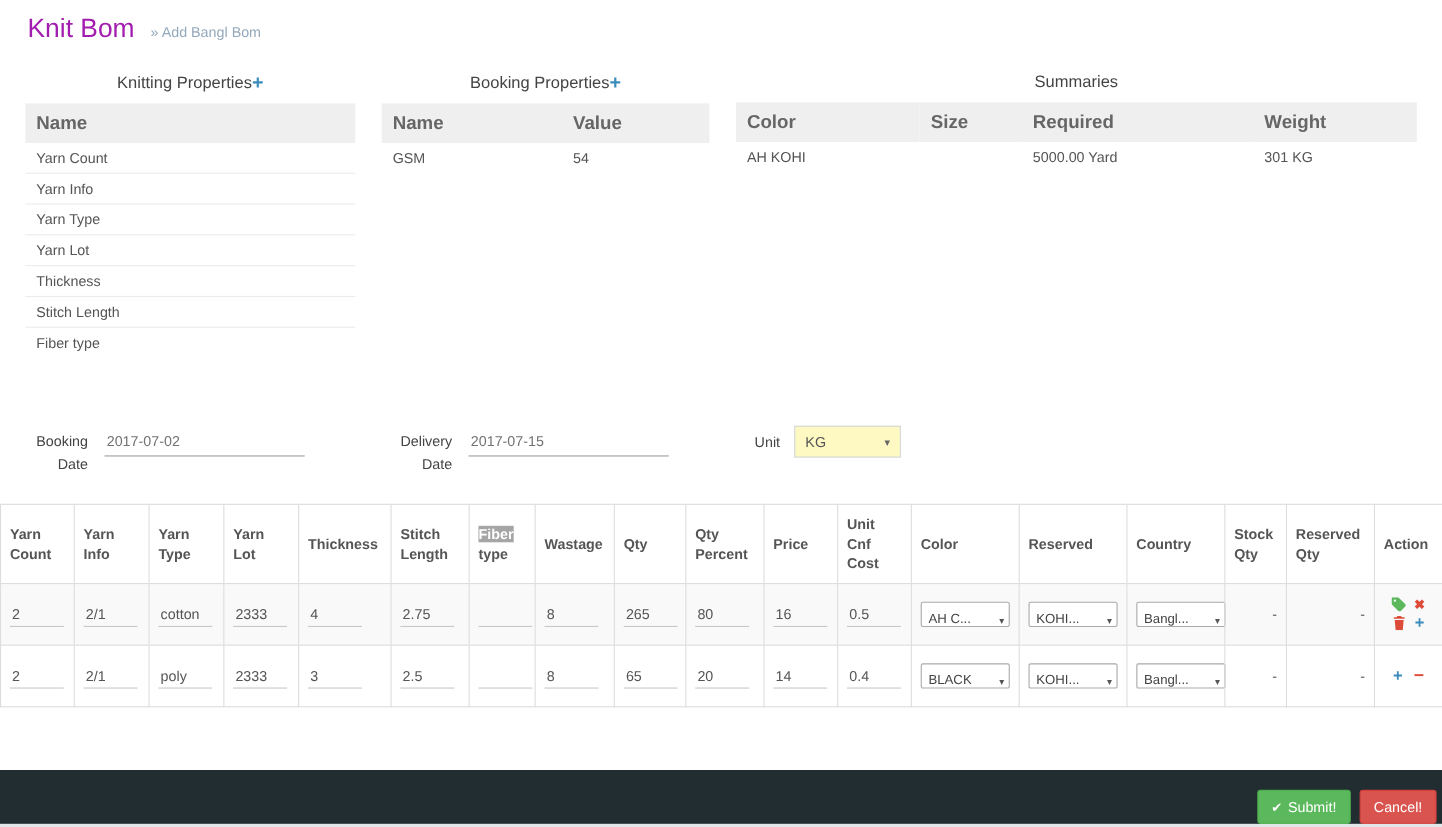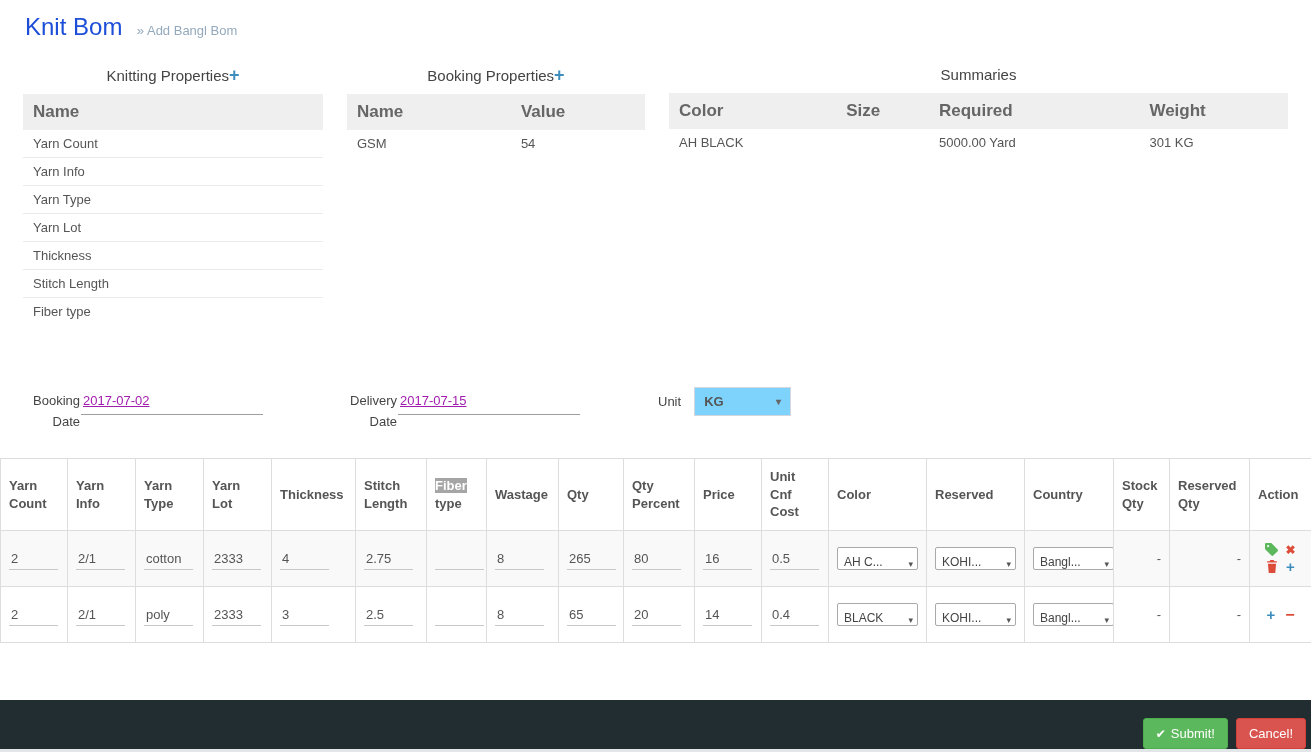--- a/index.html
+++ b/index.html
@@ -7,21 +7,21 @@
   body {
     position: relative;
     font-family: "Liberation Sans", sans-serif;
     background: #fff;
     color: #555;
     overflow: hidden;
   }
 
   
   .page-header { padding: 13px 25px 5px; }
-  .page-title { color: #1d4ed8; font-size: 24px; font-weight: normal; display:inline-block; }
+  .page-title { color: #a21caf; font-size: 24px; font-weight: normal; display:inline-block; }
   .crumb { color: #94a9bc; font-size: 13px; margin-left: 10px; }
 
   
   .panels { display: flex; gap: 24px; padding: 0 23px; margin-top: 16px; }
   .panel-knitting { width: 300px; flex: none; }
   .panel-booking  { width: 298px; flex: none; }
   .panel-summaries{ flex: 1; }
   .panel-hd { display:flex; justify-content:center; align-items:center;
               color:#444; font-size:15px; padding: 4px 0 10px; }
   .plus-btn { color:#3c8dbc; font-weight:bold; font-size:18px; line-height:1; cursor:pointer; }
@@ -29,29 +29,29 @@
   .ptable { width:100%; border-collapse:collapse; }
   .ptable th { background:#efefef; color:#666; font-weight:bold; text-align:left;
                padding:8px 10px; font-size:17px; }
   .ptable td { padding:6px 10px; border-bottom:1px solid #ebebeb; font-size:13px; color:#555; }
   .ptable tr:last-child td { border-bottom:none; }
 
   
   .form-row { display:flex; align-items:flex-start; margin:62px 0 0 24px; }
   .f-group { display:flex; align-items:flex-start; }
   .f-label { width:56px; text-align:right; font-size:13px; color:#444; line-height:21px; padding-top:3px; }
-  .f-input { width:182px; margin-left:1px; border:0; border-bottom:1px solid #9e9e9e;
-             padding:6px 2px; font-size:13px; color:#a21caf; background:transparent;
-             outline:none; font-family:inherit;text-decoration:underline; }
+  .f-input { width:182px; margin-left:15px; border:0; border-bottom:1px solid #9e9e9e;
+             padding:6px 2px; font-size:13px; color:#737373; background:transparent;
+             outline:none; font-family:inherit; }
   .g2, .g3 { margin-left:78px; }
   .g3 { align-items:center; }
   .unit-label { width:auto; padding-top:0; line-height:29px; }
-  .unit-select { width:97px; height:29px; border:1px solid #d2d6de; background:#7dd3fc;
+  .unit-select { width:97px; height:29px; border:1px solid #d2d6de; background:#fef9c3;
                  display:flex; align-items:center; justify-content:space-between;
-                 padding:0 9px; margin-left:13px; font-size:13px; color:#555; cursor:pointer;font-weight:bold; }
+                 padding:0 9px; margin-left:13px; font-size:13px; color:#555; cursor:pointer; }
   .caret { font-size:10px; color:#666; }
 
   
   .bom { width:1311px; border-collapse:collapse; table-layout:fixed; margin-top:26px; }
   .bom th, .bom td { border:1px solid #ddd; }
   .bom thead th { height:72px; padding:6px 8px; background:#fff; font-size:13px; color:#555;
                   text-align:left; vertical-align:middle; font-weight:bold; line-height:1.35;
                   overflow:hidden; }
   .bom tbody td { height:56px; padding:4px 8px; vertical-align:middle; }
   .bom tbody tr:nth-child(odd) { background:#f9f9f9; }
@@ -167,21 +167,21 @@
       <thead>
           <tr>
         <th style="width:27%">Color</th>
         <th style="width:15%">Size</th>
         <th style="width:34%">Required</th>
         <th style="width:24%">Weight</th>
       </tr>
         </thead>
       <tbody>
         <tr>
-          <td>AH BLACK</td>
+          <td>AH KOHI</td>
           <td></td>
           <td>5000.00 Yard</td>
           <td>301 KG</td>
         </tr>
       </tbody>
     </table>
   </div>
 
 </div>
 

